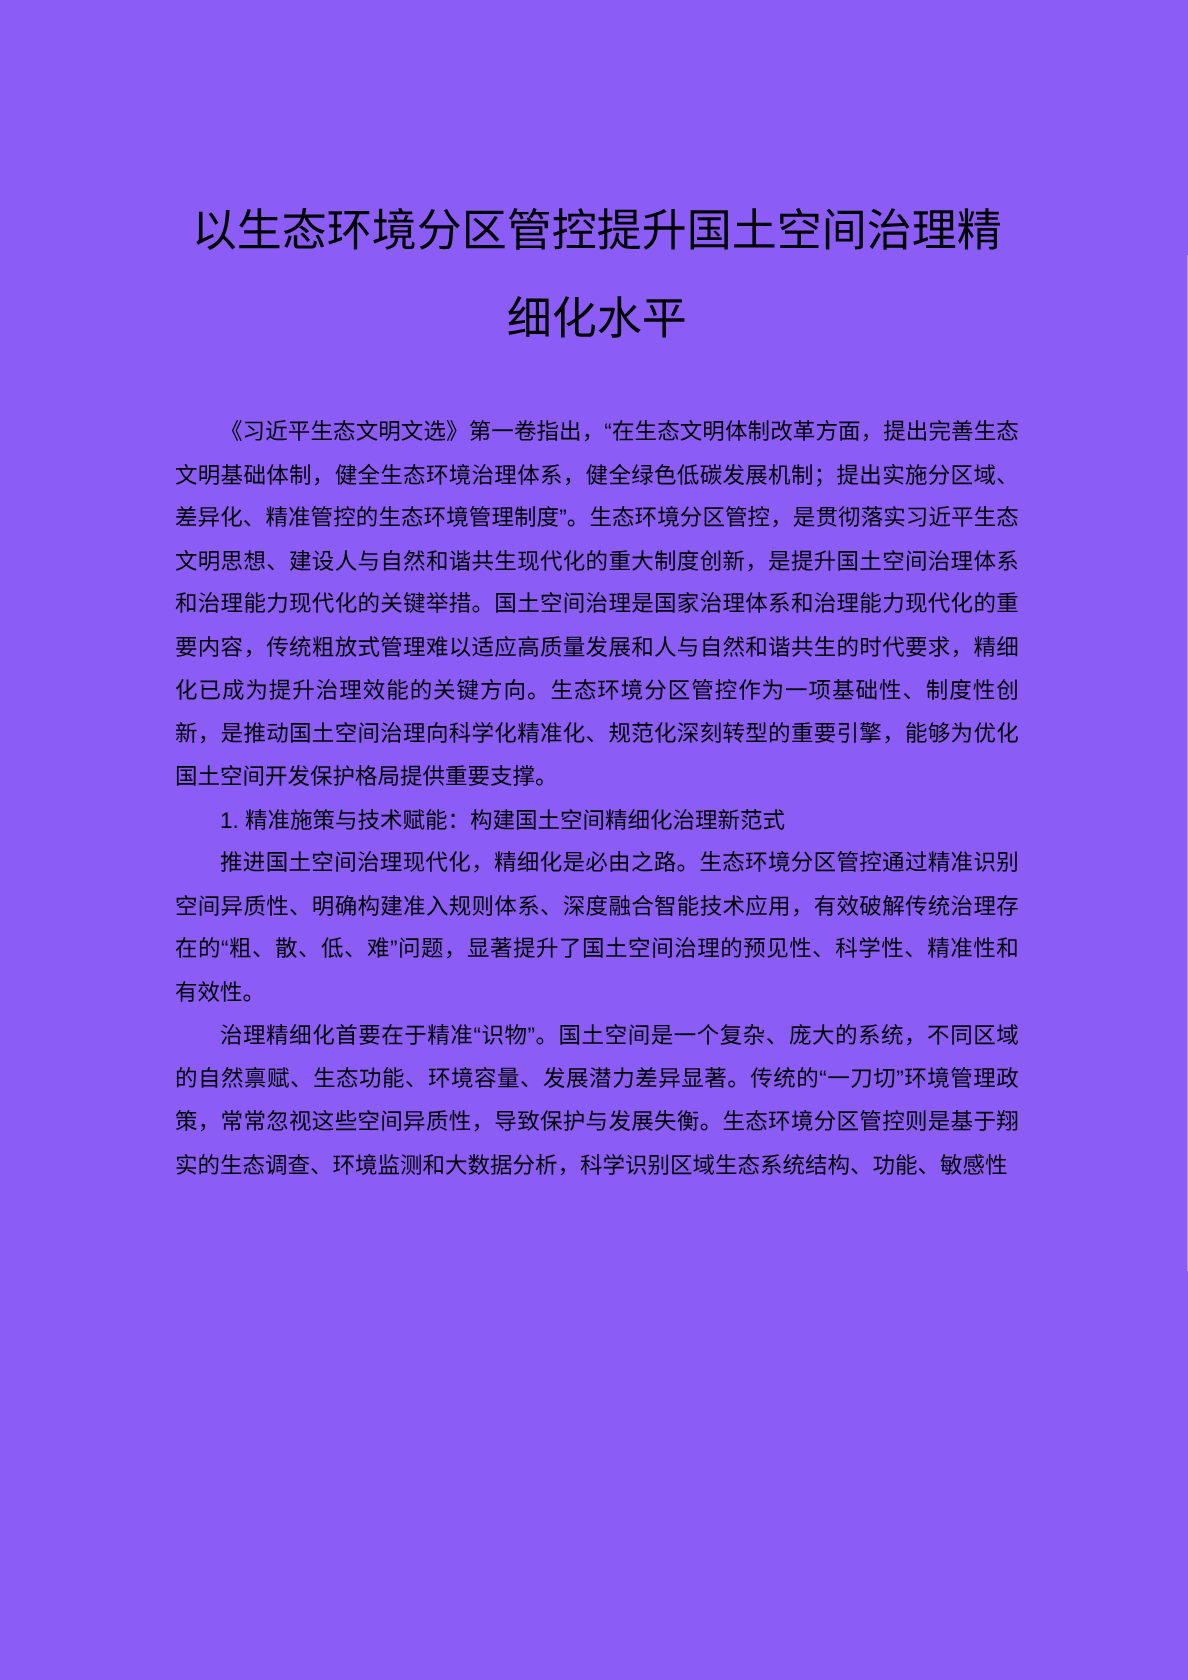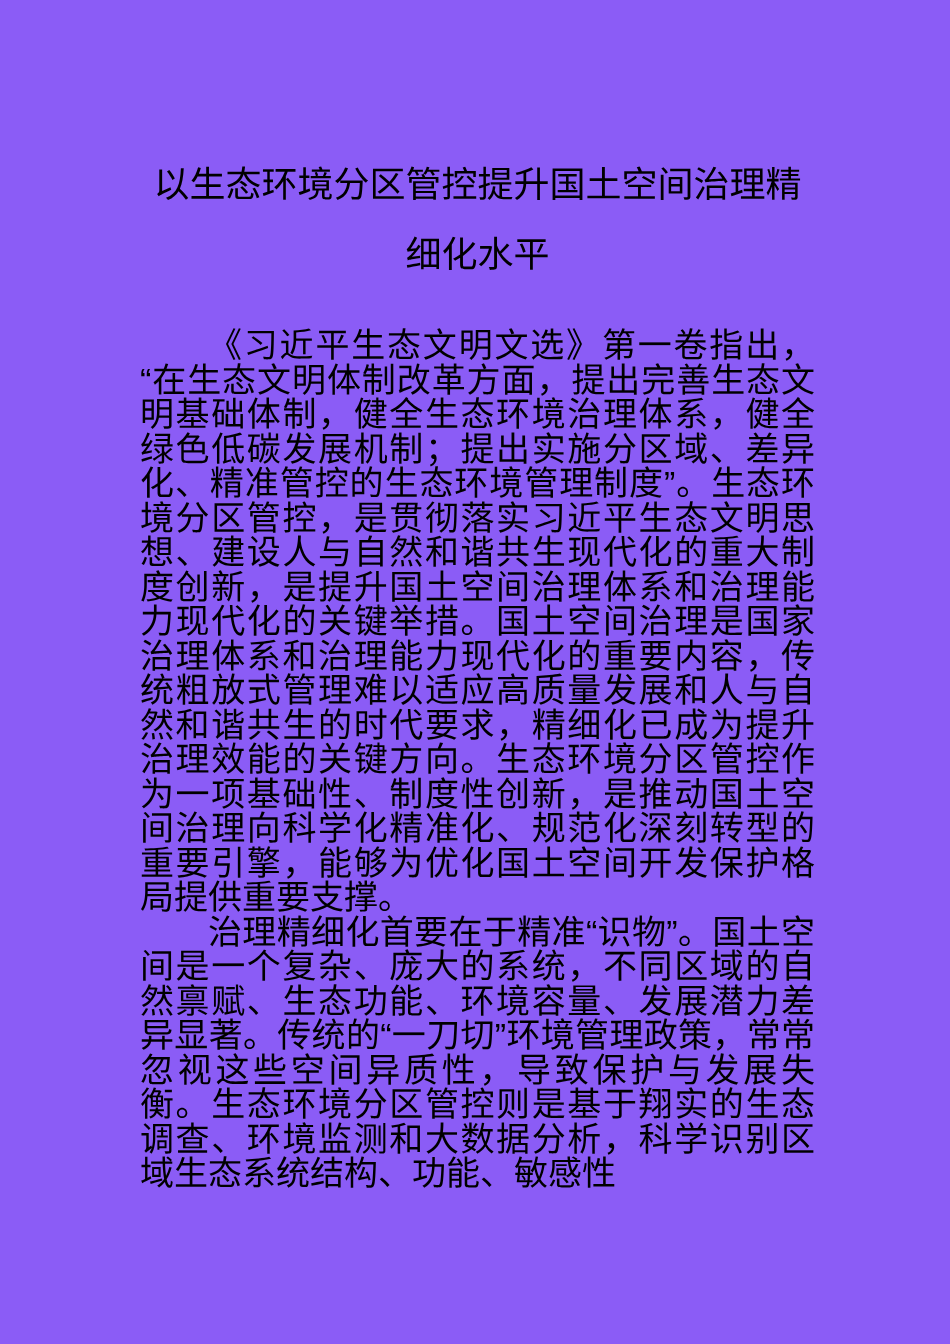--- a/index.html
+++ b/index.html
@@ -24,36 +24,38 @@
   .doc-title {
     margin: 0 0 38px 0;
     font-size: 36px;
     font-weight: 400;
     line-height: 70px;
     text-align: center;
     letter-spacing: 0;
     color: #000000;
   }
   .doc-body {
-    font-size: 34px;
+    font-size: 18px;
     line-height: 34.5px;
     text-align: justify;
     text-justify: inter-ideograph;
     color: #000000;
   }
   .doc-body p {
     margin: 0;
     padding: 0;
     text-indent: 2em;
     word-break: break-all;
     overflow-wrap: break-word;
   }
 </style>
 </head>
 <body>
 
 <div class="page">
   <h1 class="doc-title">以生态环境分区管控提升国土空间治理精细化水平</h1>
   <div class="doc-body">
     <p>《习近平生态文明文选》第一卷指出，“在生态文明体制改革方面，提出完善生态文明基础体制，健全生态环境治理体系，健全绿色低碳发展机制；提出实施分区域、差异化、精准管控的生态环境管理制度”。生态环境分区管控，是贯彻落实习近平生态文明思想、建设人与自然和谐共生现代化的重大制度创新，是提升国土空间治理体系和治理能力现代化的关键举措。国土空间治理是国家治理体系和治理能力现代化的重要内容，传统粗放式管理难以适应高质量发展和人与自然和谐共生的时代要求，精细化已成为提升治理效能的关键方向。生态环境分区管控作为一项基础性、制度性创新，是推动国土空间治理向科学化精准化、规范化深刻转型的重要引擎，能够为优化国土空间开发保护格局提供重要支撑。</p>
+    <p>1. 精准施策与技术赋能：构建国土空间精细化治理新范式</p>
+    <p>推进国土空间治理现代化，精细化是必由之路。生态环境分区管控通过精准识别空间异质性、明确构建准入规则体系、深度融合智能技术应用，有效破解传统治理存在的“粗、散、低、难”问题，显著提升了国土空间治理的预见性、科学性、精准性和有效性。</p>
     <p>治理精细化首要在于精准“识物”。国土空间是一个复杂、庞大的系统，不同区域的自然禀赋、生态功能、环境容量、发展潜力差异显著。传统的“一刀切”环境管理政策，常常忽视这些空间异质性，导致保护与发展失衡。生态环境分区管控则是基于翔实的生态调查、环境监测和大数据分析，科学识别区域生态系统结构、功能、敏感性</p>
   </div>
 </div>
 
 </body></html>

